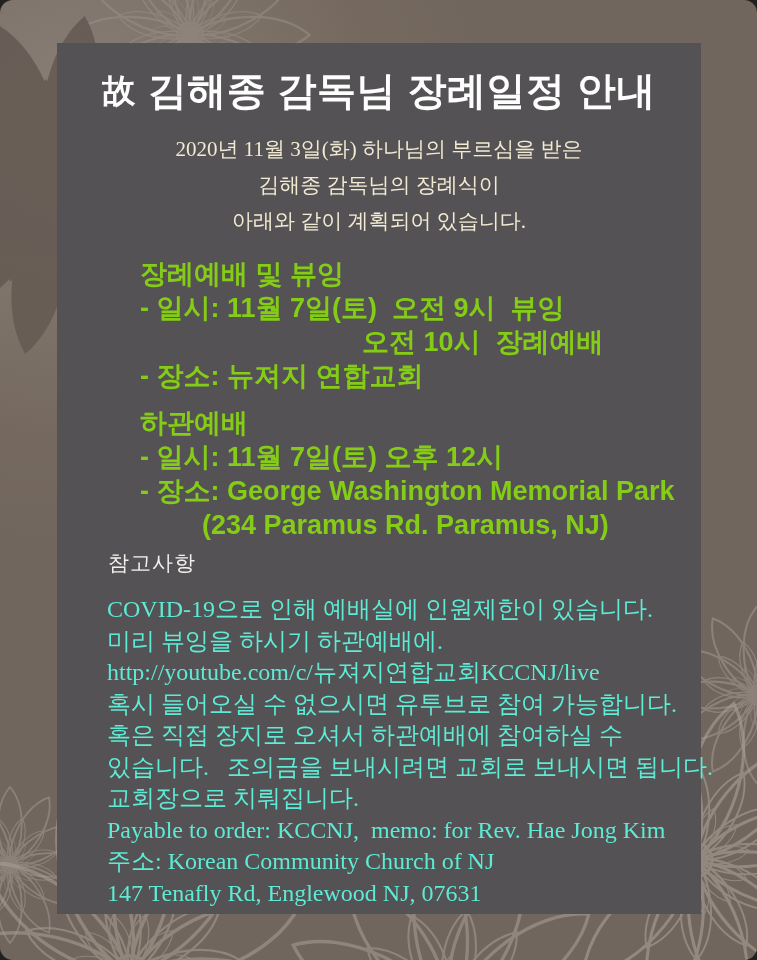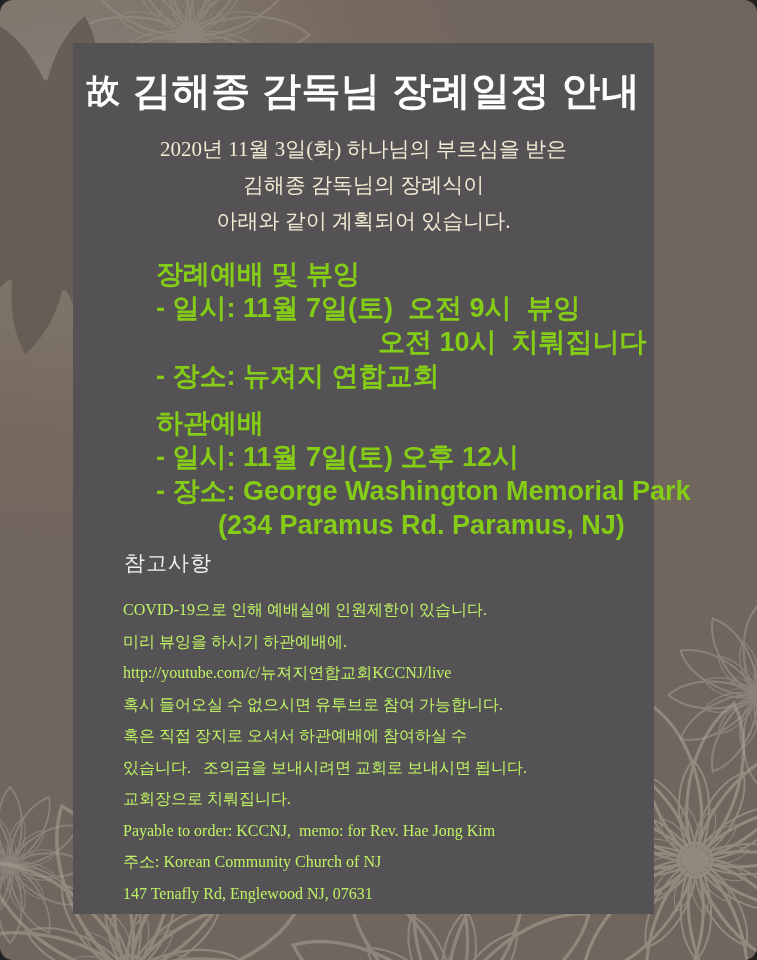--- a/index.html
+++ b/index.html
@@ -13,22 +13,22 @@
     position: absolute; inset: 0;
     width: 757px; height: 960px;
     border-radius: 13px;
     overflow: hidden;
     background:
       radial-gradient(circle 430px at 70px 130px, #8b8078 0%, #7d7268 45%, #75695f 72%, #71665e 100%);
   }
   .bg-art { position: absolute; left: 0; top: 0; width: 757px; height: 960px; }
 
   .panel {
-    position: absolute; left: 73px; top: 43px;
-    width: 581px; height: 871px;
+    position: absolute; left: 57px; top: 43px;
+    width: 644px; height: 871px;
     background: #545254;
   }
 
   .title-row {
     position: absolute; left: 0; top: 21px; width: 100%;
     text-align: center;
     color: #fdfdfd; font-weight: bold; font-size: 39px;
     letter-spacing: 0.5px;
     white-space: pre;
   }
@@ -58,23 +58,23 @@
   .indent-time { padding-left: 222px; }
   .indent-addr { padding-left: 62px; }
 
   .notes-heading {
     position: absolute; left: 51px; top: 506px;
     color: #f2f0ec; font-size: 21px; letter-spacing: 1px;
     white-space: pre;
   }
   .notes {
     position: absolute; left: 50px; top: 551px;
-    color: #bef264;
+    color: #5eead4;
     font-family: "Liberation Serif", serif;
-    font-size: 16px; line-height: 31.5px;
+    font-size: 24px; line-height: 31.5px;
   }
   .notes .line { white-space: pre; }
 </style>
 </head>
 <body>
 
 <div class="poster">
 
   <svg class="bg-art" viewBox="0 0 757 960" xmlns="http://www.w3.org/2000/svg" aria-hidden="true">
     <defs>
@@ -133,21 +133,21 @@
 
     <div class="intro">
       <div class="line">2020년 11월 3일(화) 하나님의 부르심을 받은</div>
       <div class="line">김해종 감독님의 장례식이</div>
       <div class="line">아래와 같이 계획되어 있습니다.</div>
     </div>
 
     <div class="svc svc-funeral">
       <div class="line">장례예배 및 뷰잉</div>
       <div class="line">- 일시: 11월 7일(토)  오전 9시  뷰잉</div>
-      <div class="line indent-time">오전 10시  치뤄집니다</div>
+      <div class="line indent-time">오전 10시  장례예배</div>
       <div class="line">- 장소: 뉴져지 연합교회</div>
     </div>
 
     <div class="svc svc-burial">
       <div class="line">하관예배</div>
       <div class="line">- 일시: 11월 7일(토) 오후 12시</div>
       <div class="line">- 장소: George Washington Memorial Park</div>
       <div class="line indent-addr">(234 Paramus Rd. Paramus, NJ)</div>
     </div>
 

